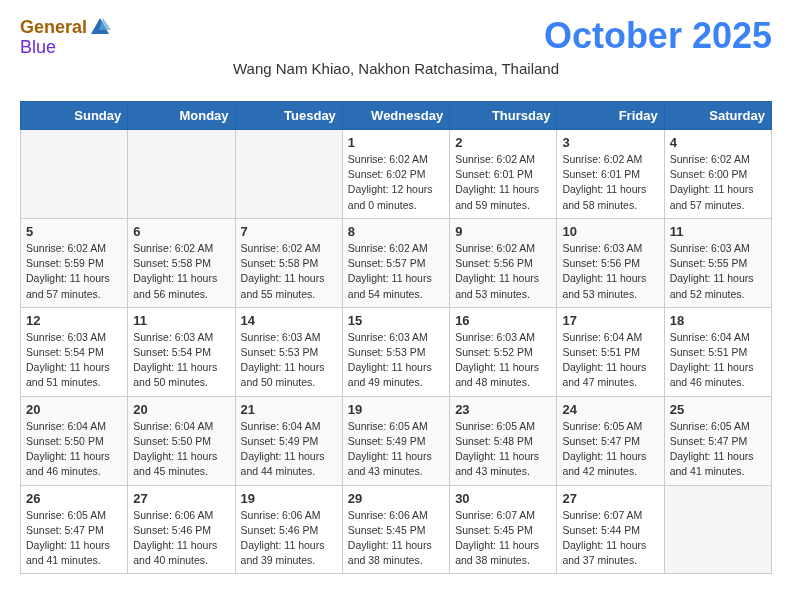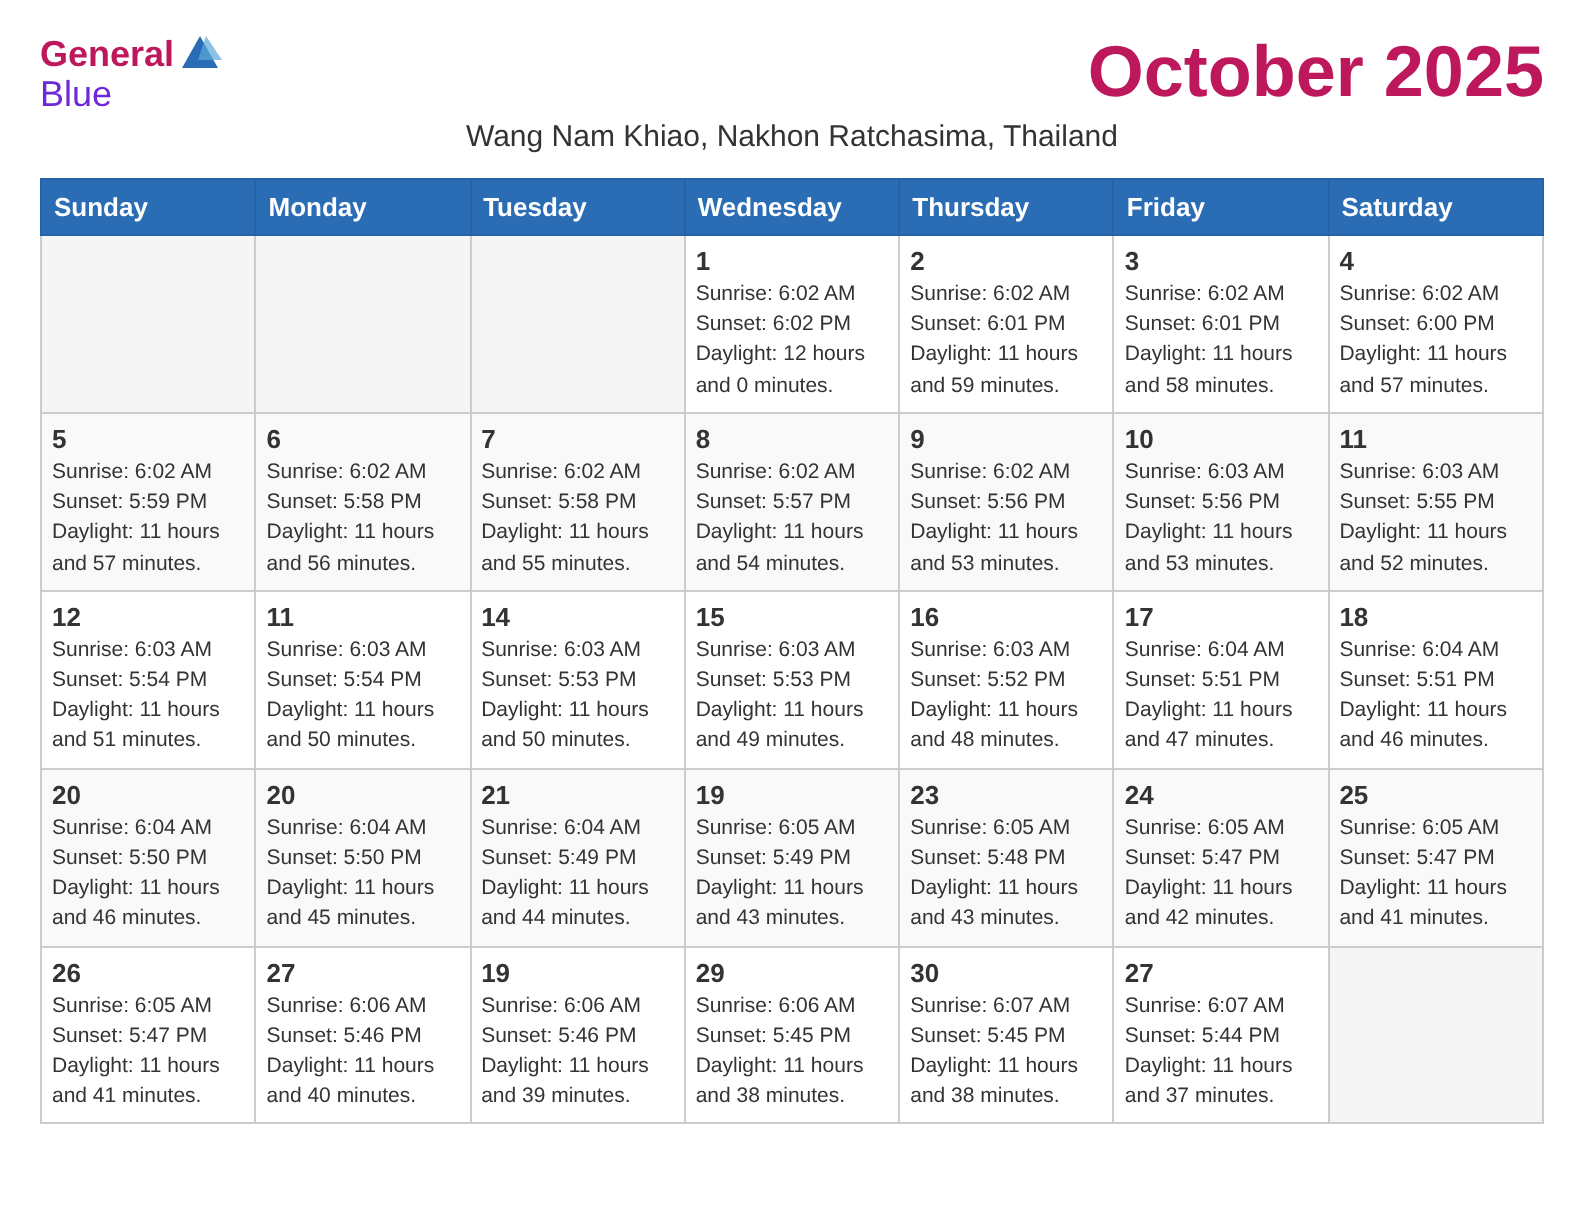--- a/index.html
+++ b/index.html
@@ -12,21 +12,21 @@
     }
     .header-top {
       display: flex;
       align-items: flex-start;
       justify-content: space-between;
       margin-bottom: 4px;
     }
     .logo-text-general {
       font-size: 18px;
       font-weight: bold;
-      color: #be185d;
+      color: #a16207;
       line-height: 1;
     }
     .logo-text-blue {
       font-size: 18px;
       font-weight: normal;
       color: #6d28d9;
       line-height: 1;
     }
     .logo-icon {
       width: 22px;
@@ -38,40 +38,40 @@
       flex-direction: column;
       align-items: flex-start;
     }
     .logo-line {
       display: flex;
       align-items: center;
     }
     .month-title {
       font-size: 36px;
       font-weight: bold;
-      color: #be185d;
+      color: #3b82f6;
       text-align: center;
       line-height: 1.1;
     }
     .subtitle {
       text-align: center;
       font-size: 15px;
       color: #333;
-      margin-bottom: 12px;
+      margin-bottom: 24px;
       font-weight: normal;
     }
     .calendar {
       width: 100%;
       border-collapse: collapse;
       border: 1px solid #ccc;
     }
     .calendar th {
       background: #2a6db5;
       color: #fff;
-      text-align: left;
+      text-align: right;
       padding: 6px 6px;
       font-size: 13px;
       font-weight: bold;
       border: 1px solid #2563a8;
     }
     .calendar td {
       vertical-align: top;
       padding: 5px 5px;
       border: 1px solid #ccc;
       font-size: 11px;

